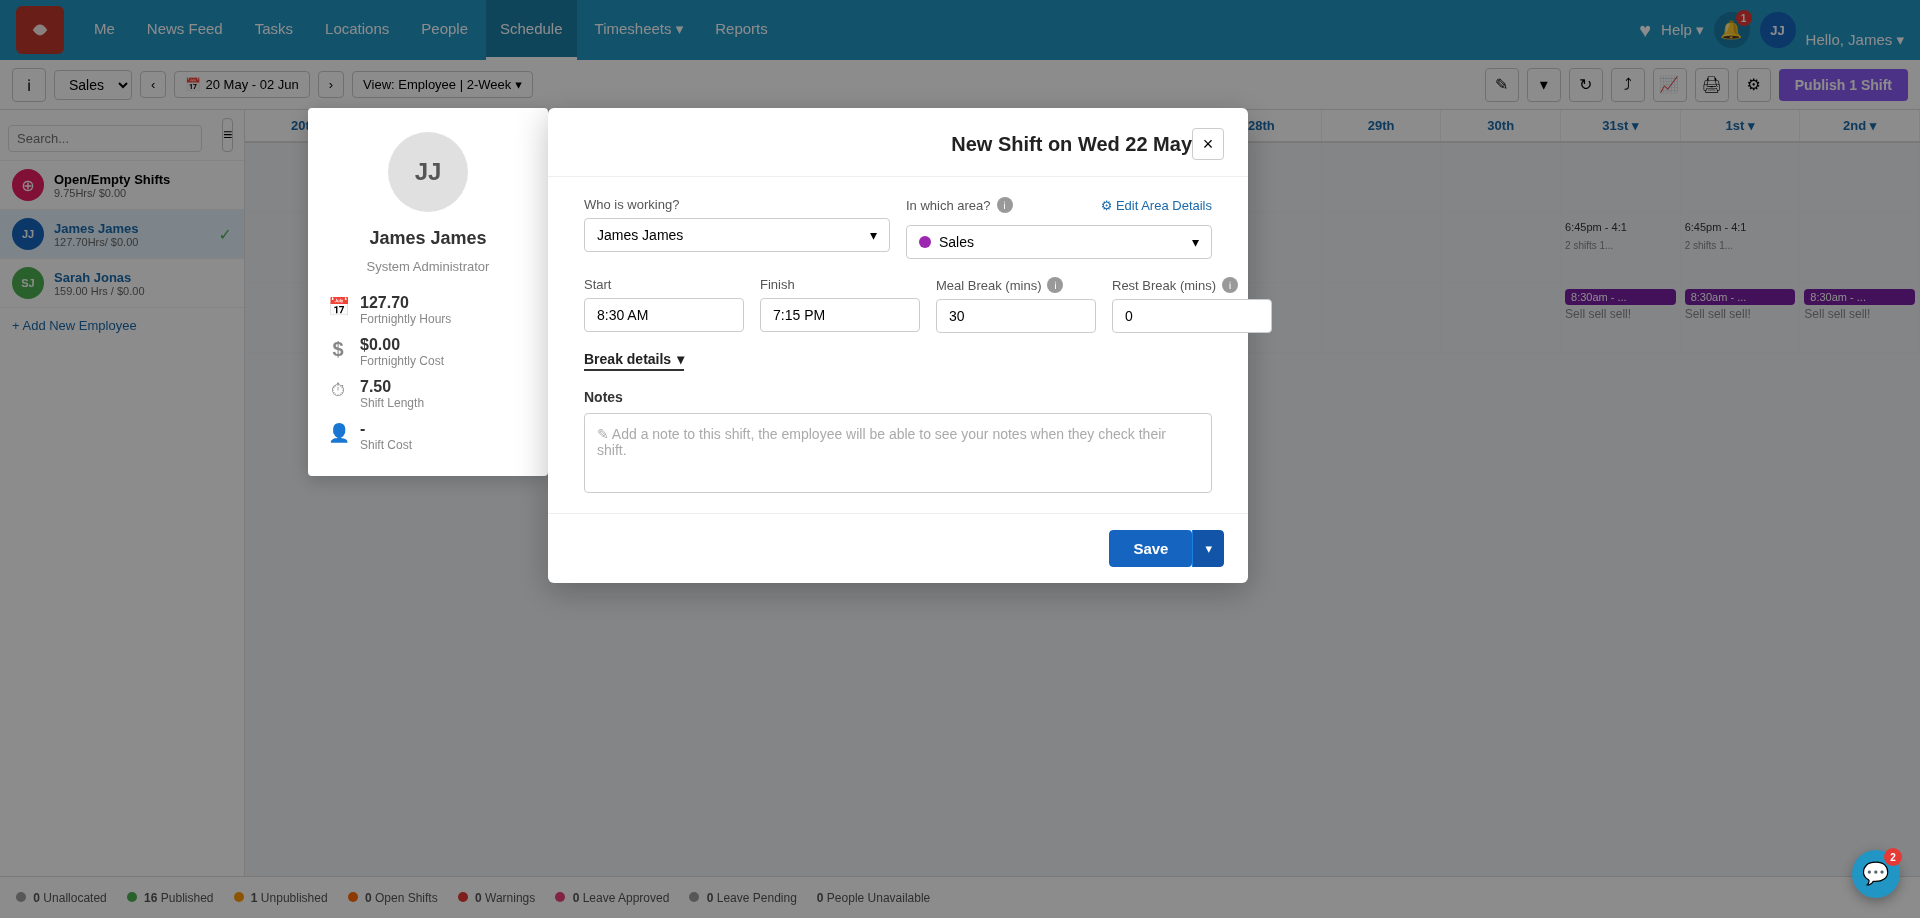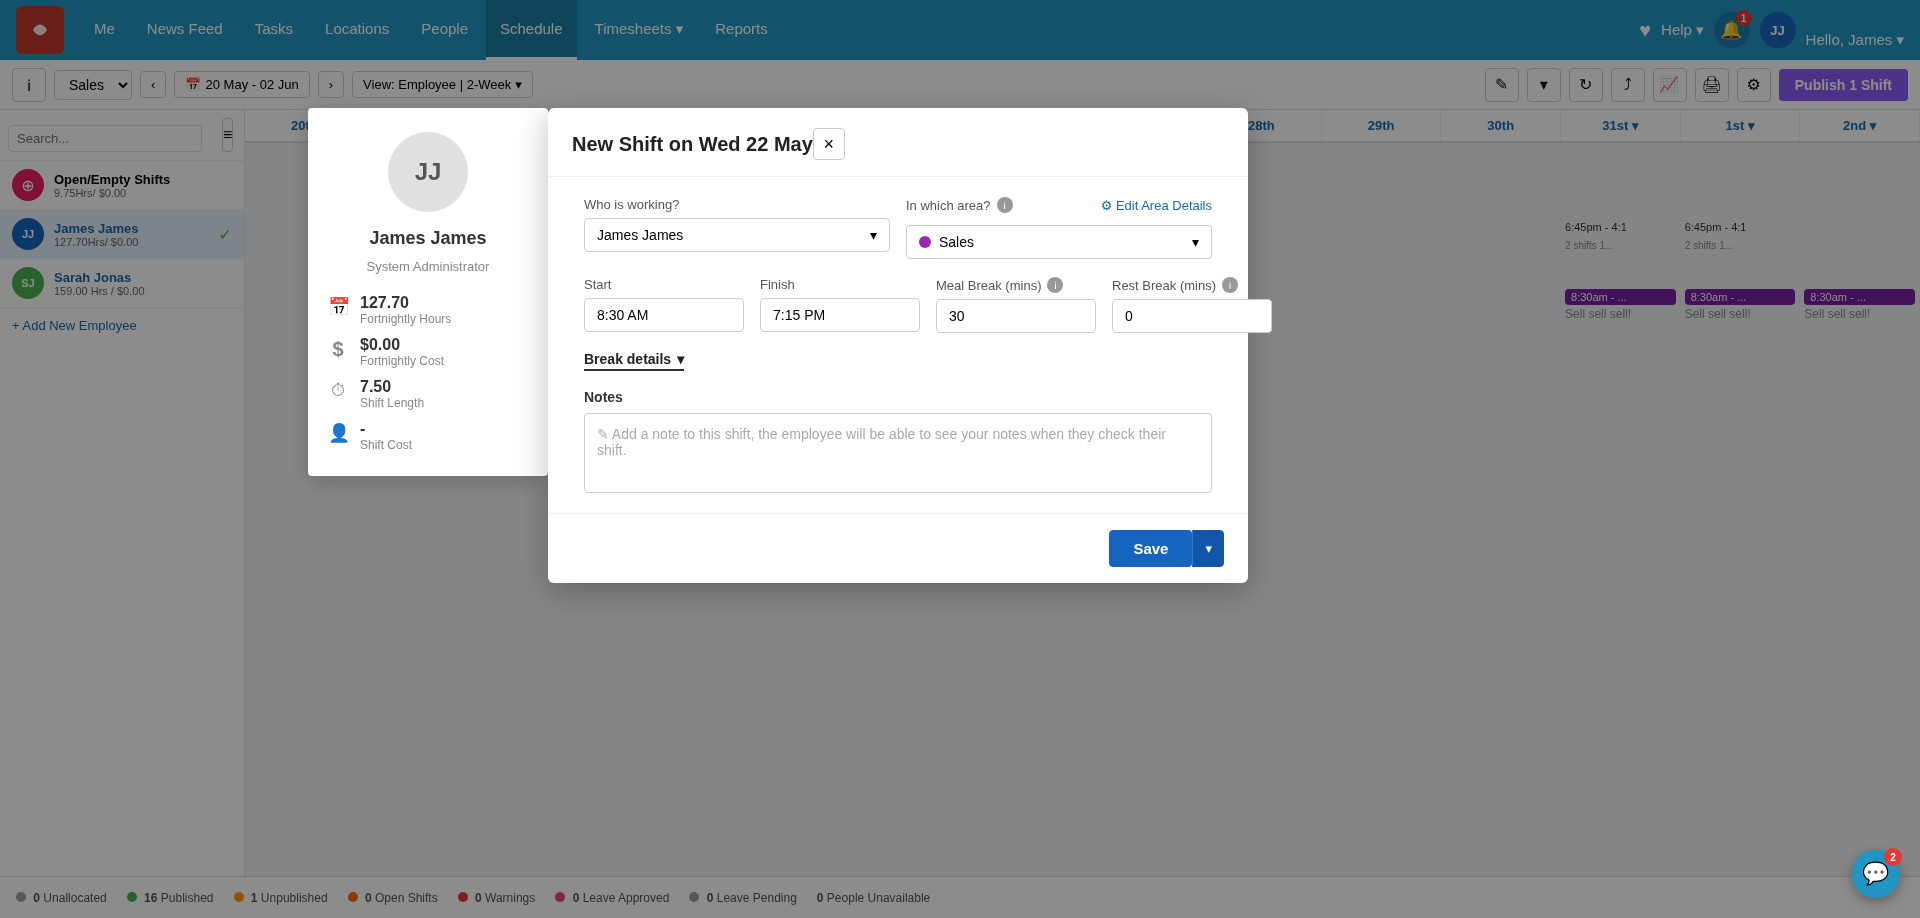--- a/index.html
+++ b/index.html
@@ -164,21 +164,21 @@
     .side-stat-val { font-size: 16px; font-weight: 700; color: #333; }
     .side-stat-label { font-size: 12px; color: #888; }
 
     
     .modal {
       position: fixed; left: 548px; top: 108px; width: 700px;
       background: #fff; border-radius: 6px; z-index: 102;
       box-shadow: 0 8px 32px rgba(0,0,0,0.25);
     }
     .modal-header {
-      display: flex; align-items: center; justify-content: flex-start;
+      display: flex; align-items: center; justify-content: flex-end;
       padding: 20px 24px 16px; border-bottom: 1px solid #eee;
     }
     .modal-title { font-size: 20px; font-weight: 700; color: #222; }
     .modal-close {
       width: 32px; height: 32px; border: 1px solid #ccc; background: #fff;
       border-radius: 4px; cursor: pointer; display: flex; align-items: center; justify-content: center; font-size: 18px;
     }
     .modal-body { padding: 20px 36px; }
     .modal-row { display: flex; gap: 16px; margin-bottom: 18px; }
     .modal-field { display: flex; flex-direction: column; gap: 6px; }

